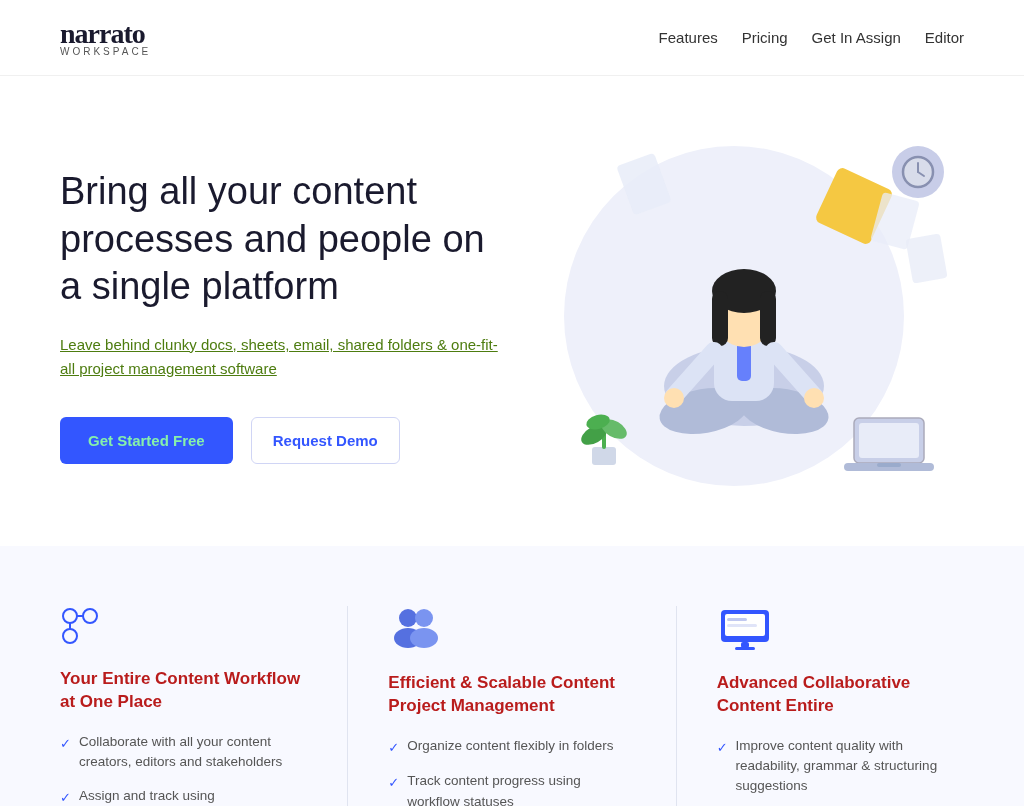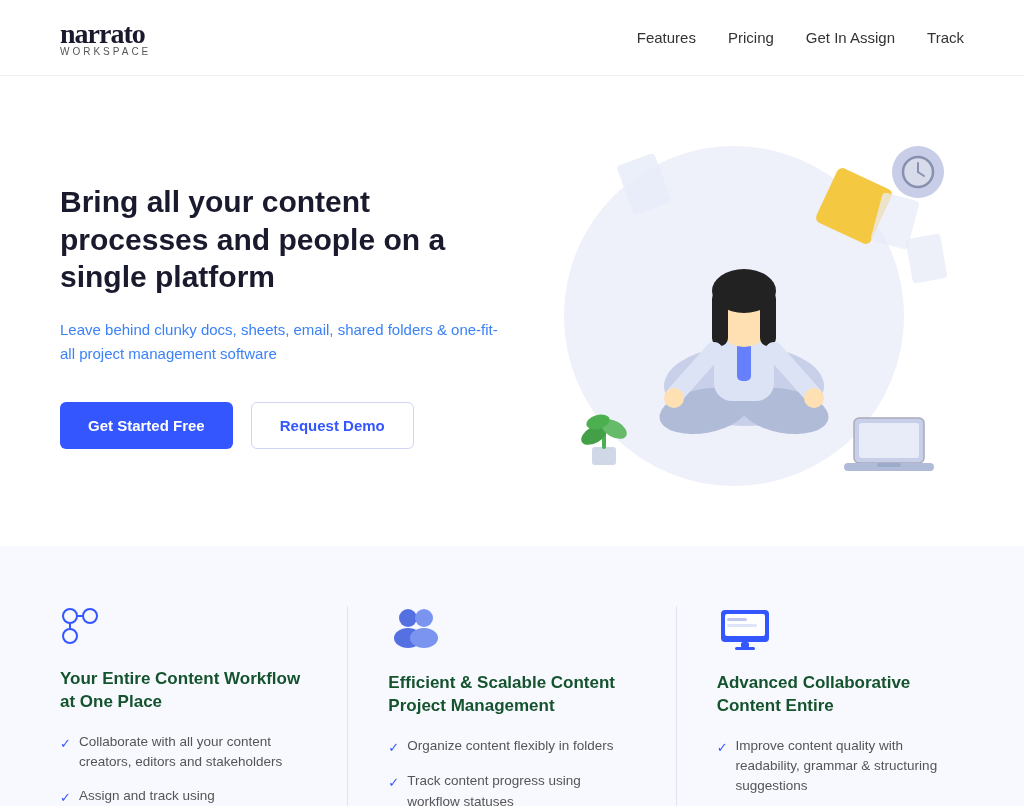--- a/index.html
+++ b/index.html
@@ -8,39 +8,39 @@
     
     nav {
       display: flex; align-items: center; justify-content: space-between;
       padding: 18px 60px; background: #fff;
       border-bottom: 1px solid #f0f0f0;
     }
     .logo-text {
       font-size: 28px; font-weight: 700; color: #1a1a2e; font-family: Georgia, serif; letter-spacing: -1px;
     }
     .logo-sub { font-size: 10px; letter-spacing: 3px; text-align: center; color: #555; font-family: Arial, sans-serif; font-weight: 400; display: block; margin-top: -4px; }
-    .nav-links { display: flex; gap: 32px; align-items: center; }
+    .nav-links { display: flex; gap: 24px; align-items: center; }
     .nav-links a { text-decoration: none; color: #333; font-size: 15px; font-weight: 400; }
 
     
     .hero {
       display: flex; align-items: center; justify-content: space-between;
       padding: 60px 60px 50px 60px; background: #fff;
     }
     .hero-left { max-width: 440px; }
-    .hero-title { font-size: 30px; font-weight: 700; line-height: 1.25; color: #1a1a2e; margin-bottom: 22px; }
-    .hero-sub { font-size: 15px; color: #3b82f6; line-height: 1.6; margin-bottom: 36px; }
+    .hero-title { font-size: 38px; font-weight: 400; line-height: 1.25; color: #1a1a2e; margin-bottom: 22px; }
+    .hero-sub { font-size: 15px; color: #4d7c0f; line-height: 1.6; margin-bottom: 36px; text-decoration: underline; }
     .hero-buttons { display: flex; gap: 18px; }
     .btn-primary {
-      background: #3356ff; color: #ffffff; border: none; border-radius: 6px;
+      background: #3356ff; color: #86efac; border: none; border-radius: 6px;
       padding: 14px 28px; font-size: 15px; font-weight: 600; cursor: pointer;
     }
     .btn-secondary {
       background: #fff; color: #3356ff; border: 1.5px solid #d0d5f5; border-radius: 6px;
-      padding: 14px 28px; font-size: 15px; font-weight: 600; cursor: pointer;
+      padding: 14px 21px; font-size: 15px; font-weight: 600; cursor: pointer;
     }
 
     
     .hero-right {
       width: 460px; height: 360px; position: relative; flex-shrink: 0;
     }
     .hero-circle {
       width: 340px; height: 340px; border-radius: 50%;
       background: #eef0fa; position: absolute; top: 10px; left: 60px;
     }
@@ -88,42 +88,42 @@
       font-size: 48px; color: #c0c8e8;
     }
 
     
     .features-section {
       background: #f8f9ff; padding: 60px 60px 50px 60px;
       display: flex; gap: 40px;
     }
     .feature-card { flex: 1; }
     .feature-icon { margin-bottom: 18px; }
-    .feature-title { font-size: 17px; font-weight: 700; color: #14532d; margin-bottom: 18px; line-height: 1.35; }
+    .feature-title { font-size: 17px; font-weight: 700; color: #b91c1c; margin-bottom: 18px; line-height: 1.35; }
     .feature-list { list-style: none; }
     .feature-list li {
       font-size: 13.5px; color: #555; margin-bottom: 14px; display: flex; align-items: flex-start; gap: 8px; line-height: 1.5;
     }
     .check { color: #3356ff; font-size: 13px; margin-top: 2px; flex-shrink: 0; }
 
     .divider { width: 1px; background: #e0e4f0; flex-shrink: 0; }
   </style>
 </head>
 <body>
 
 <nav>
   <div>
     <span class="logo-text">narrato</span>
     <span class="logo-sub">WORKSPACE</span>
   </div>
   <div class="nav-links">
     <a href="#">Features</a>
     <a href="#">Pricing</a>
     <a href="#">Get In Assign</a>
-    <a href="#">Track</a>
+    <a href="#">Editor</a>
   </div>
 </nav>
 
 <section class="hero">
   <div class="hero-left">
     <h1 class="hero-title">Bring all your content processes and people on a single platform</h1>
     <p class="hero-sub">Leave behind clunky docs, sheets, email, shared folders &amp; one-fit-all project management software</p>
     <div class="hero-buttons">
       <button class="btn-primary">Get Started Free</button>
       <button class="btn-secondary">Request Demo</button>

